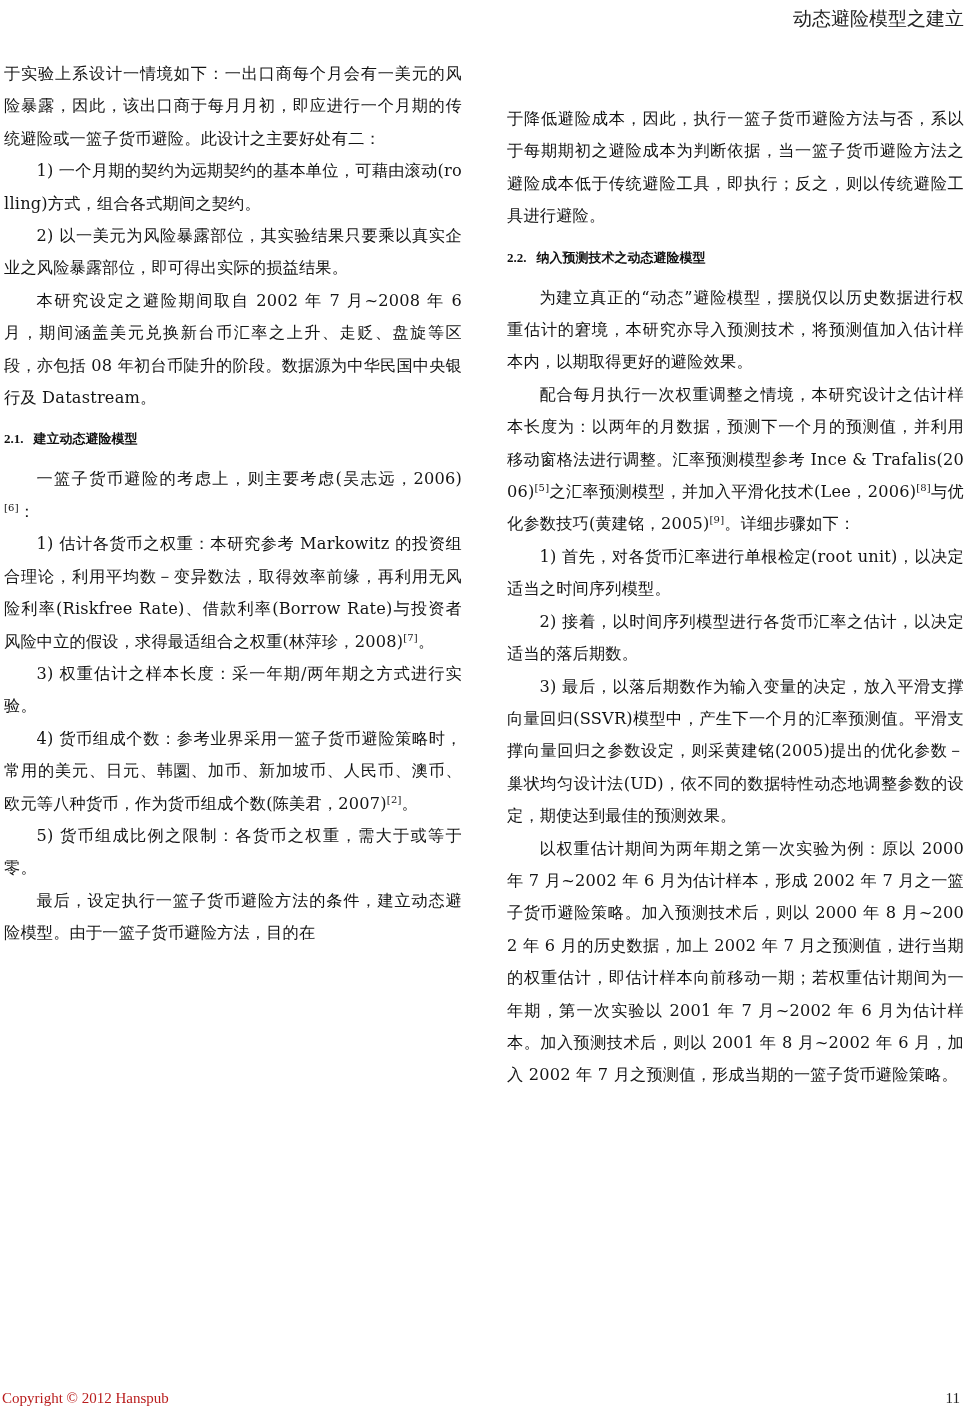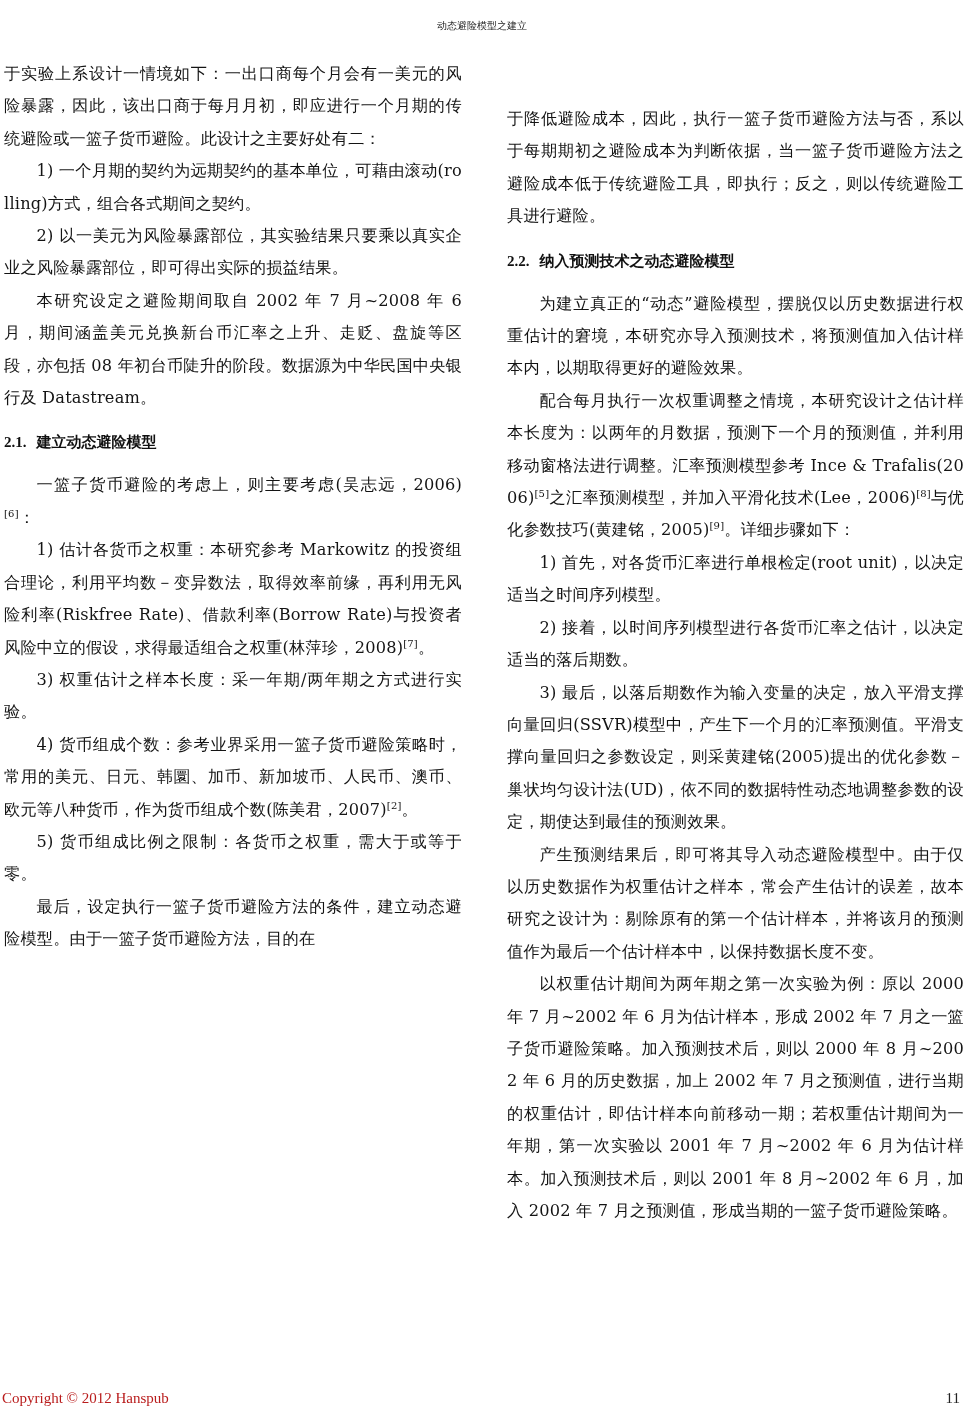--- a/index.html
+++ b/index.html
@@ -1,27 +1,27 @@
 <!DOCTYPE html>
 <html><head>
 <meta charset="utf-8">
 <style>
   html, body { margin: 0; padding: 0; background: #ffffff; }
   body { width: 964px; height: 1414px; position: relative; overflow: hidden;
          font-family: "DejaVu Serif", "Liberation Serif", serif; color: #141414; }
-  .header { position: absolute; top: 16px; left: 0; width: 964px; text-align: center;
-            font-size: 10px; line-height: 20px; color: #222; }
+  .header { position: absolute; top: 8px; left: 0; width: 964px; text-align: right;
+            font-size: 19px; line-height: 20px; color: #222; }
   .col { position: absolute; top: 58px; }
   .col.left { left: 4px; width: 458px; }
   .col.right { left: 507px; width: 457px; margin-top: 45px; }
   .p { font-size: 16.2px; line-height: 32.4px; margin: 0; text-align: justify;
        text-align-last: left; letter-spacing: 0.2px; word-break: break-all; }
   .p.indent { text-indent: 2em; }
   .h2 { font-family: "DejaVu Sans", "Liberation Sans", sans-serif; font-weight: bold;
-        font-size: 15px; line-height: 30px; margin: 13px 0 12px 0; color: #111; }
+        font-size: 13px; line-height: 24px; margin: 13px 0 12px 0; color: #111; }
   .h2 .num { font-family: "Liberation Serif", serif; margin-right: 10px; }
   sup { font-size: 10px; line-height: 0; vertical-align: super; }
   .footer-left { position: absolute; left: 2px; top: 1390px; font-size: 15px;
                  font-family: "Liberation Serif", serif; color: #b91c1c; }
   .footer-right { position: absolute; right: 4px; top: 1390px; font-size: 15px;
                   font-family: "Liberation Serif", serif; color: #222; }
 </style>
 </head>
 <body>
 
@@ -52,18 +52,17 @@
 
   <div class="h2">
     <span class="num">2.2.</span><span>纳入预测技术之动态避险模型</span>
   </div>
 
   <p class="p indent">为建立真正的“动态”避险模型，摆脱仅以历史数据进行权重估计的窘境，本研究亦导入预测技术，将预测值加入估计样本内，以期取得更好的避险效果。</p>
   <p class="p indent"><span>配合每月执行一次权重调整之情境，本研究设计之估计样本长度为：以两年的月数据，预测下一个月的预测值，并利用移动窗格法进行调整。汇率预测模型参考 Ince &amp; Trafalis(2006)</span><sup>[5]</sup><span>之汇率预测模型，并加入平滑化技术(Lee，2006)</span><sup>[8]</sup><span>与优化参数技巧(黄建铭，2005)</span><sup>[9]</sup><span>。详细步骤如下：</span></p>
   <p class="p indent">1)  首先，对各货币汇率进行单根检定(root unit)，以决定适当之时间序列模型。</p>
   <p class="p indent">2)  接着，以时间序列模型进行各货币汇率之估计，以决定适当的落后期数。</p>
   <p class="p indent">3)  最后，以落后期数作为输入变量的决定，放入平滑支撑向量回归(SSVR)模型中，产生下一个月的汇率预测值。平滑支撑向量回归之参数设定，则采黄建铭(2005)提出的优化参数－巢状均匀设计法(UD)，依不同的数据特性动态地调整参数的设定，期使达到最佳的预测效果。</p>
-  <p class="p indent">产生预测结果后，即可将其导入动态避险模型中。由于仅以历史数据作为权重估计之样本，常会产生估计的误差，故本研究之设计为：剔除原有的第一个估计样本，并将该月的预测值作为最后一个估计样本中，以保持数据长度不变。</p>
   <p class="p indent">以权重估计期间为两年期之第一次实验为例：原以 2000 年 7 月~2002 年 6 月为估计样本，形成 2002 年 7 月之一篮子货币避险策略。加入预测技术后，则以 2000 年 8 月~2002 年 6 月的历史数据，加上 2002 年 7 月之预测值，进行当期的权重估计，即估计样本向前移动一期；若权重估计期间为一年期，第一次实验以 2001 年 7 月~2002 年 6 月为估计样本。加入预测技术后，则以 2001 年 8 月~2002 年 6 月，加入 2002 年 7 月之预测值，形成当期的一篮子货币避险策略。</p>
 </div>
 
 <div class="footer-left">Copyright © 2012 Hanspub</div>
 <div class="footer-right">11</div>
 
 </body></html>

